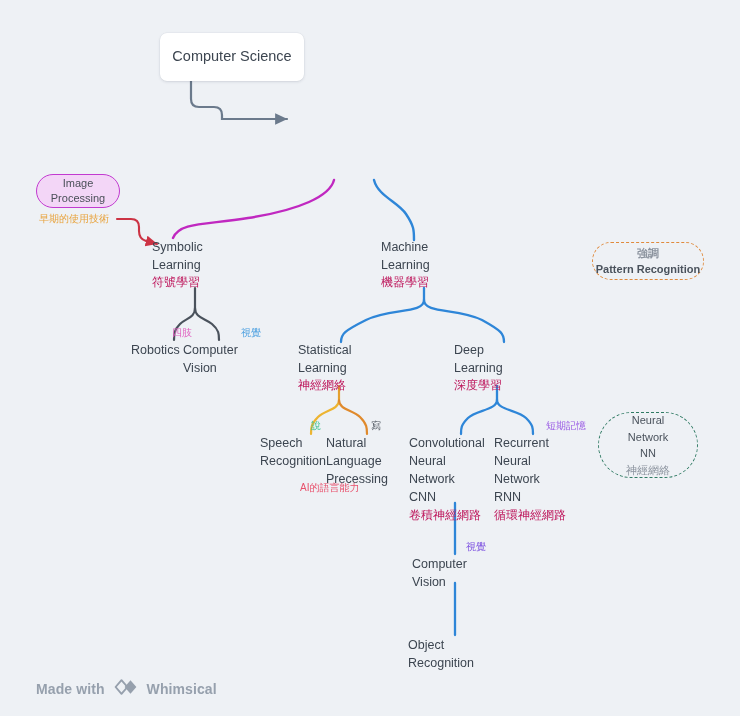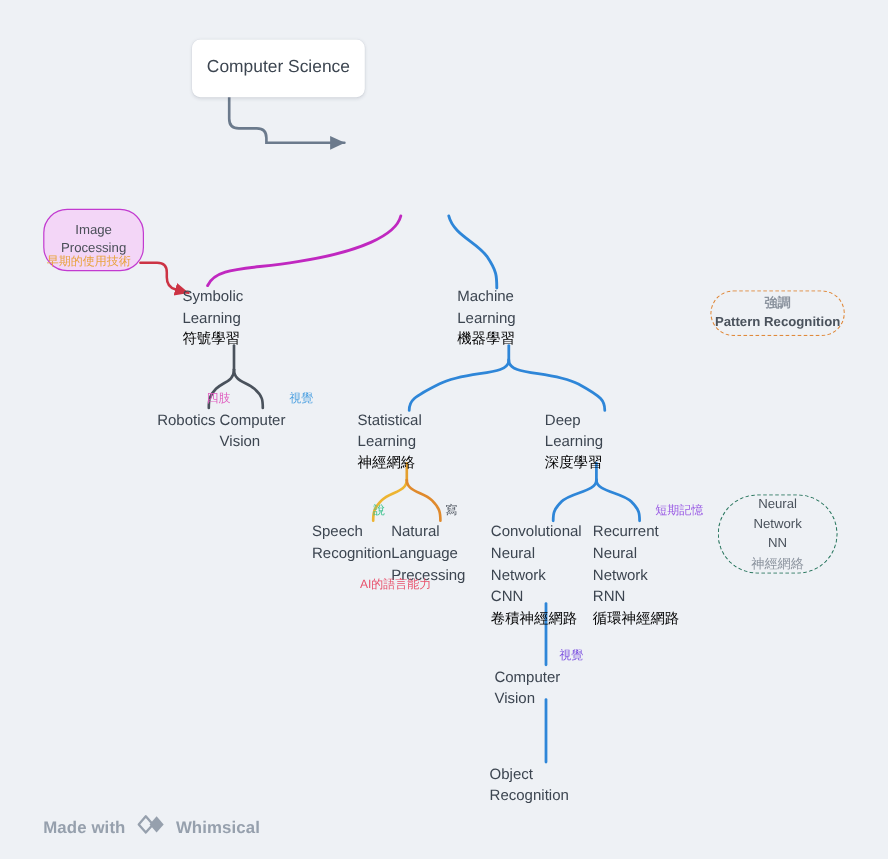--- a/index.html
+++ b/index.html
@@ -49,21 +49,21 @@
 
   
   .node {
     position: absolute;
     color: #3c4550;
     font-size: 12.5px;
     line-height: 1.45;
     white-space: nowrap;
   }
   .node .zh {
-    color: #000000;
+    color: #be185d;
     font-size: 12px;
     display: block;
   }
   .node .en { display: block; }
 
   
   .pill {
     position: absolute;
     background: #f3d6f7;
     border: 1.4px solid #c23ad0;
@@ -71,21 +71,21 @@
     color: #4a4f58;
     font-size: 11px;
     line-height: 1.4;
     text-align: center;
     display: flex;
     flex-direction: column;
     align-items: center;
     justify-content: center;
     box-sizing: border-box;
   }
-  #pill-image-processing { left: 36px; top: 174px; width: 84px; height: 52px; }
+  #pill-image-processing { left: 36px; top: 174px; width: 84px; height: 34px; }
 
   
   .dashed {
     position: absolute;
     border-radius: 22px;
     background: transparent;
     text-align: center;
     display: flex;
     flex-direction: column;
     align-items: center;

